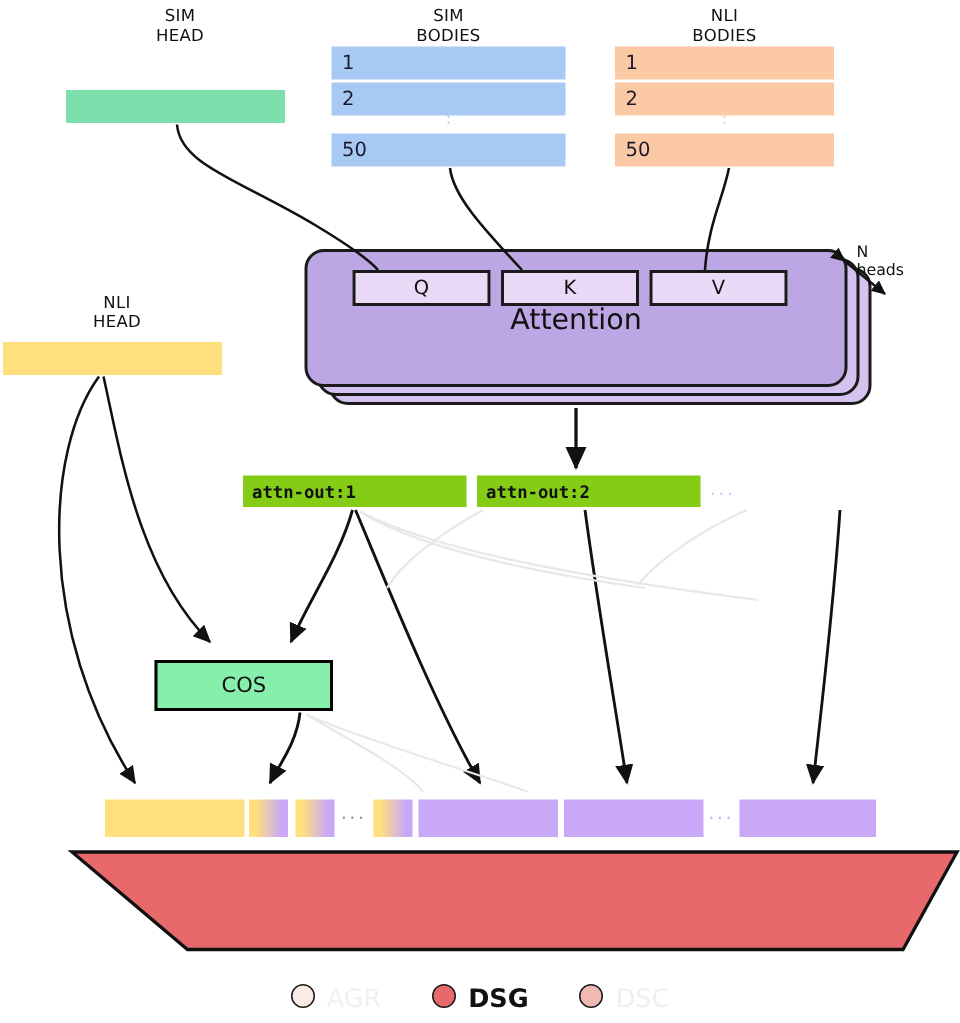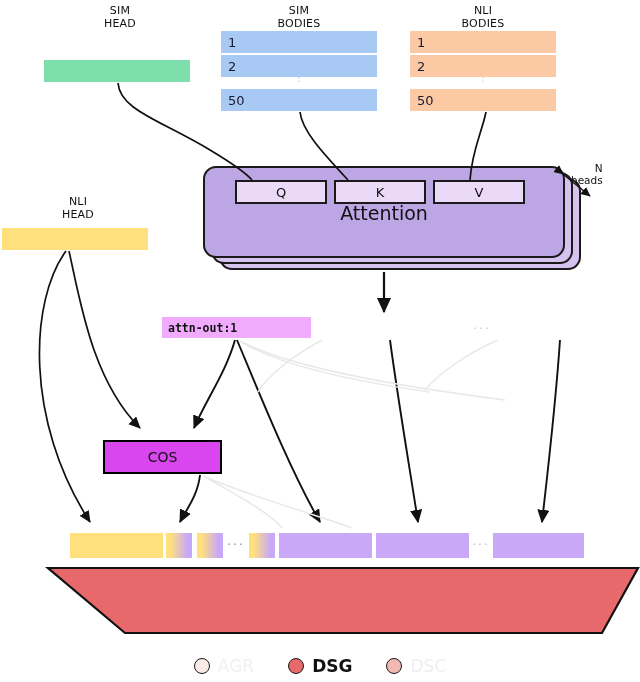--- a/index.html
+++ b/index.html
@@ -25,41 +25,41 @@
   .attnstack{position:absolute;}
   .attnlayer{position:absolute;background:#d6c2ee;border:2px solid #1a1a1a;
              border-radius:13px;box-sizing:border-box;}
   .attnmain{background:#bda6e4;}
   .qkv{position:absolute;background:#ead9f7;border:2px solid #1a1a1a;
        box-sizing:border-box;display:flex;align-items:center;justify-content:center;
        font-size:13px;color:#111;}
   .attntitle{position:absolute;font-size:19px;color:#111;text-align:center;width:100%;}
   .nheads{position:absolute;font-size:10.5px;color:#111;}
 
-  .attnout{position:absolute;background:#f0abfc;box-sizing:border-box;
+  .attnout{position:absolute;background:#84cc16;box-sizing:border-box;
            display:flex;align-items:center;padding-left:6px;
            font-family:"DejaVu Sans Mono","Liberation Mono",monospace;
            font-size:11.5px;color:#111;font-weight:bold;}
   .hdots{position:absolute;font-size:12px;color:#c9a9f7;letter-spacing:2px;}
   .hdots.dark{color:#d9bdfb;}
 
-  .cosbox{position:absolute;background:#d946ef;border:2.5px solid #000;
+  .cosbox{position:absolute;background:#86efac;border:2.5px solid #000;
           box-sizing:border-box;display:flex;align-items:center;justify-content:center;
           font-size:14px;color:#111;}
 
   .seg{position:absolute;height:25px;}
   .seg.y{background:#ffe07d;}
   .seg.p{background:#c9a9f7;}
   .seg.g{background:linear-gradient(90deg,#ffe07d 0%,#ffe07d 18%,#c9a9f7 82%,#c9a9f7 100%);}
 
   .trap{position:absolute;}
 
   .legend{position:absolute;left:0;top:650px;width:640px;height:32px;
           display:flex;align-items:center;justify-content:center;gap:34px;}
-  .legitem{display:flex;align-items:center;gap:8px;}
+  .legitem{display:flex;align-items:flex-start;gap:8px;}
   .dot{width:16px;height:16px;border-radius:50%;border:1.6px solid #1a1a1a;
        box-sizing:border-box;}
   .legtxt{font-size:17px;}
 </style>
 </head>
 <body>
 
 <div id="stage">
 
   <div class="lbl" style="left:75px;top:4px;width:90px;">
@@ -95,23 +95,24 @@
   <div class="attnstack">
     <div class="attnlayer" style="left:219px;top:178px;width:362px;height:92px;"></div>
     <div class="attnlayer" style="left:211px;top:172px;width:362px;height:92px;"></div>
     <div class="attnlayer attnmain" style="left:203px;top:166px;width:362px;height:92px;">
       <div class="qkv" style="left:30px;top:12px;width:92px;height:24px;">Q</div>
       <div class="qkv" style="left:129px;top:12px;width:92px;height:24px;">K</div>
       <div class="qkv" style="left:228px;top:12px;width:92px;height:24px;">V</div>
       <div class="attntitle" style="left:0;top:34px;">Attention</div>
     </div>
   </div>
-  <div class="nheads" style="left:571px;top:162px;text-align:right;">N heads</div>
+  <div class="nheads" style="left:571px;top:162px;">N heads</div>
 
   <div class="attnout" style="left:162px;top:317px;width:149px;height:21px;">attn-out:1</div>
+  <div class="attnout" style="left:318px;top:317px;width:149px;height:21px;">attn-out:2</div>
   <div class="hdots dark" style="left:470px;top:322px;width:24px;text-align:center;">···</div>
 
   <div class="cosbox" style="left:103px;top:440px;width:119px;height:34px;">COS</div>
 
   <div>
     <div class="seg y" style="left:70px;top:533px;width:93px;"></div>
     <div class="seg g" style="left:166px;top:533px;width:26px;"></div>
     <div class="seg g" style="left:197px;top:533px;width:26px;"></div>
     <div class="hdots" style="left:226px;top:538px;width:20px;text-align:center;color:#8a8a8a;">···</div>
     <div class="seg g" style="left:249px;top:533px;width:26px;"></div>

